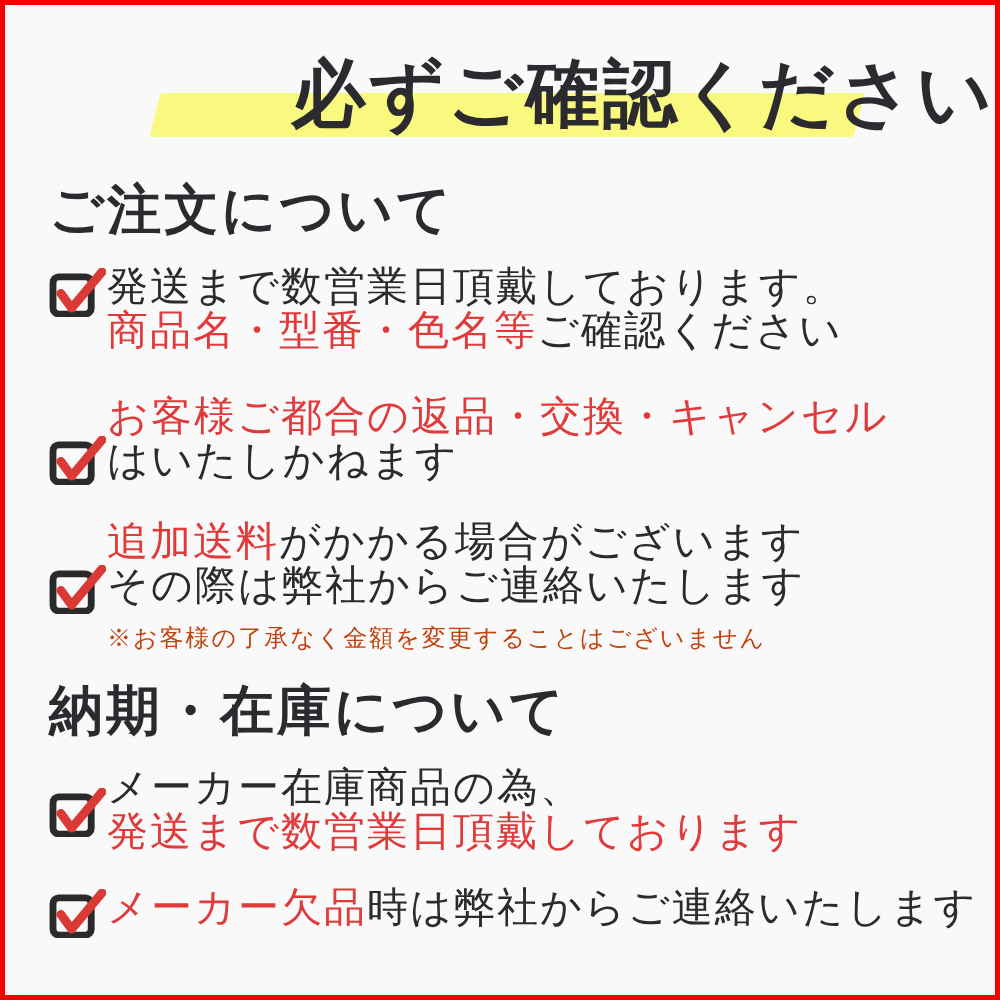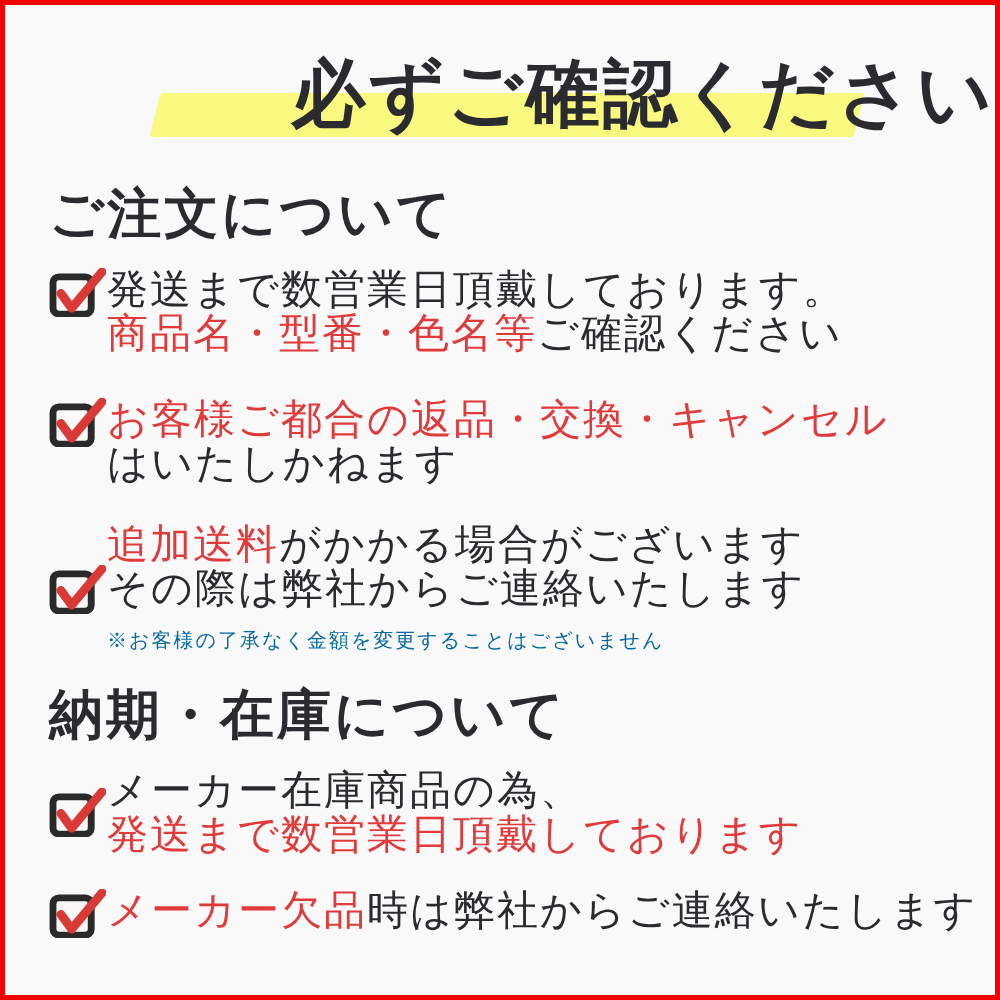--- a/index.html
+++ b/index.html
@@ -13,35 +13,35 @@
   }
   .title-wrap{position:relative;text-align:right;margin-top:46px;height:86px;}
   .highlight{
     position:absolute;left:150px;top:42px;width:704px;height:44px;
     background:#f9f87f;border-radius:3px;transform:skewX(-14deg);
   }
   .title{
     position:relative;margin:0;font-size:74px;line-height:86px;
     font-weight:bold;letter-spacing:3px;white-space:nowrap;
   }
-  .content{padding:0 36px 0 44px;}
+  .content{padding:0 36px 0 44px;font-family:Liberation Mono, monospace;}
   .heading{margin:0;font-size:54px;font-weight:bold;letter-spacing:3px;line-height:54px;white-space:nowrap;}
   .heading-1{margin-top:50px;}
   .heading-2{margin-top:32px;}
   .item{display:flex;align-items:flex-start;}
   .item-1{margin-top:26px;}
-  .item-2{margin-top:42px;}
+  .item-2{margin-top:42px;align-items:flex-end;}
   .item-3{margin-top:37px;align-items:center;}
   .item-4{margin-top:26px;align-items:center;}
   .item-5{margin-top:32px;}
   .cb{flex:0 0 58px;margin-top:1px;}
   .cb svg{display:block;width:57px;height:49px;}
   .txt{font-size:41px;line-height:44px;letter-spacing:2px;white-space:nowrap;}
   .red{color:#e03a3a;margin-top:40px;}
-  .note{font-size:20px;line-height:32px;letter-spacing:2px;color:#0369a1;margin-top:14px;}
+  .note{font-size:24px;line-height:32px;letter-spacing:2px;color:#c2410c;margin-top:14px;}
 </style>
 </head>
 <body>
 
 <header class="title-wrap">
   <div class="highlight"></div>
   <h1 class="title">必ずご確認ください</h1>
 </header>
 
 <main class="content">

